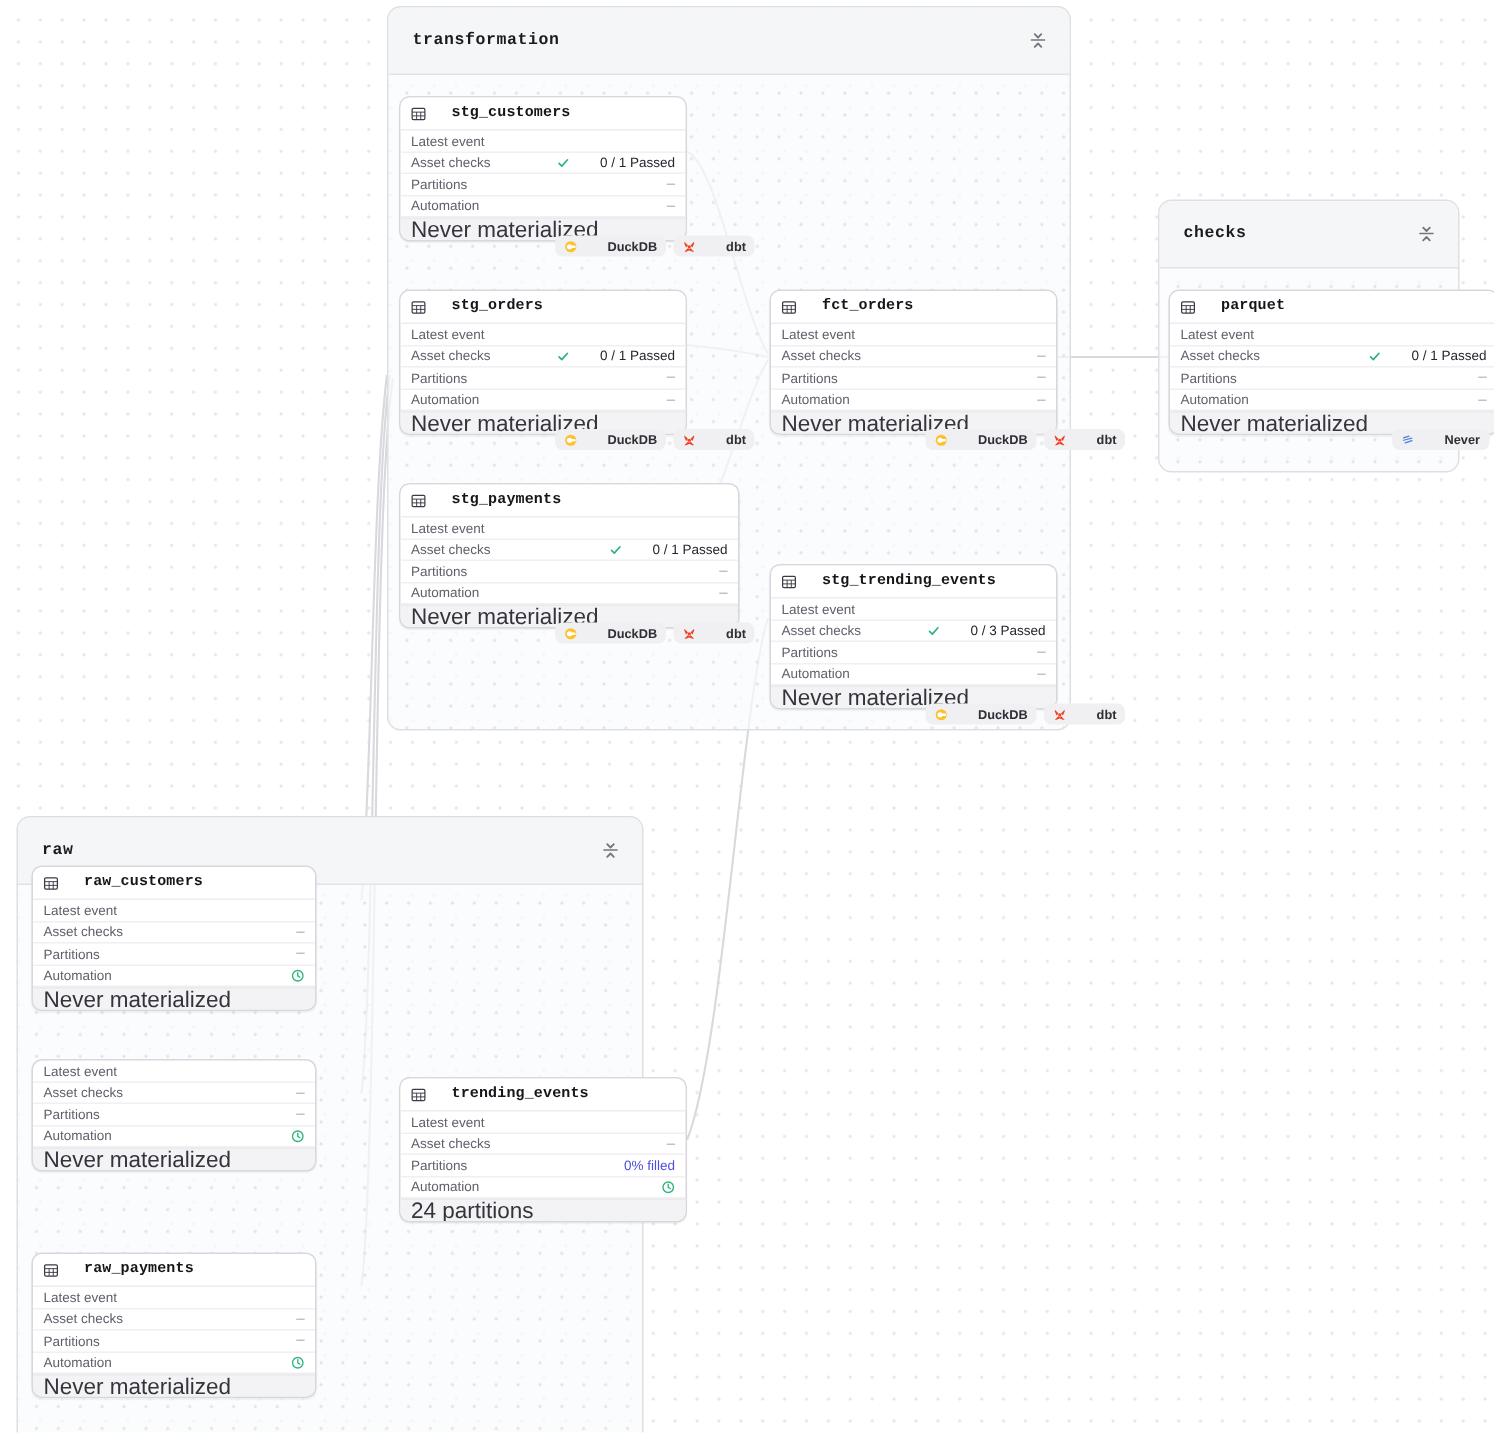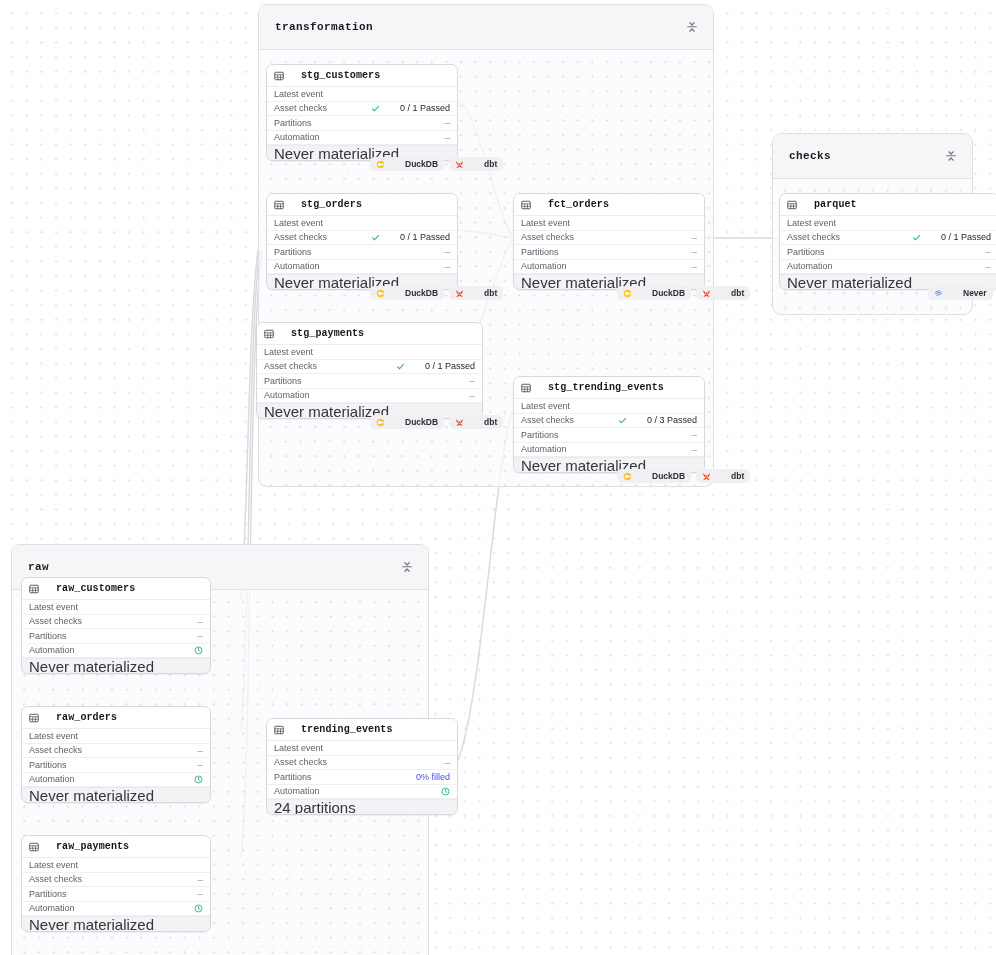--- a/index.html
+++ b/index.html
@@ -221,21 +221,21 @@
         <div class="row">
       <span class="lbl">Partitions</span>
       <span class="val dash">–</span>
     </div>
         <div class="row">
       <span class="lbl">Automation</span>
       <span class="val dash">–</span>
     </div>
     <div class="footer-row">Never materialized</div>
   </div>
-      <div class="node" style="left:256px;top:322px;width:227px">
+      <div class="node" style="left:266px;top:322px;width:227px">
     <div class="node-head">
       <svg class="tbl-icon" viewBox="0 0 16 16">
     <rect x="1.2" y="2" width="13.6" height="12" rx="1.4" fill="none" stroke="#3a3b45" stroke-width="1.3"></rect>
     <path d="M1.2 6 H14.8 M1.2 10 H14.8 M6 6 V14 M10.4 6 V14" stroke="#3a3b45" stroke-width="1"></path>
   </svg>
       <span class="node-name">stg_payments</span>
     </div>
     <div class="row">
       <span class="lbl">Latest event</span>
       <span class="val"></span>
@@ -372,27 +372,20 @@
       <span class="val">
             <svg class="clock-ic" viewBox="0 0 16 16" fill="none" stroke="#2db47d" stroke-width="1.6">
               <circle cx="8" cy="8" r="6.2"></circle>
               <path d="M8 4.3 V8.2 L10.6 9.8" stroke-linecap="round"></path>
             </svg>
           </span>
     </div>
     <div class="footer-row">Never materialized</div>
   </div>
       <div class="node" style="left:21px;top:706px;width:190px">
-    <div class="node-head">
-      <svg class="tbl-icon" viewBox="0 0 16 16">
-    <rect x="1.2" y="2" width="13.6" height="12" rx="1.4" fill="none" stroke="#3a3b45" stroke-width="1.3"></rect>
-    <path d="M1.2 6 H14.8 M1.2 10 H14.8 M6 6 V14 M10.4 6 V14" stroke="#3a3b45" stroke-width="1"></path>
-  </svg>
-      <span class="node-name">raw_orders</span>
-    </div>
     <div class="row">
       <span class="lbl">Latest event</span>
       <span class="val"></span>
     </div>
         <div class="row">
       <span class="lbl">Asset checks</span>
       <span class="val dash">–</span>
     </div>
         <div class="row">
       <span class="lbl">Partitions</span>

